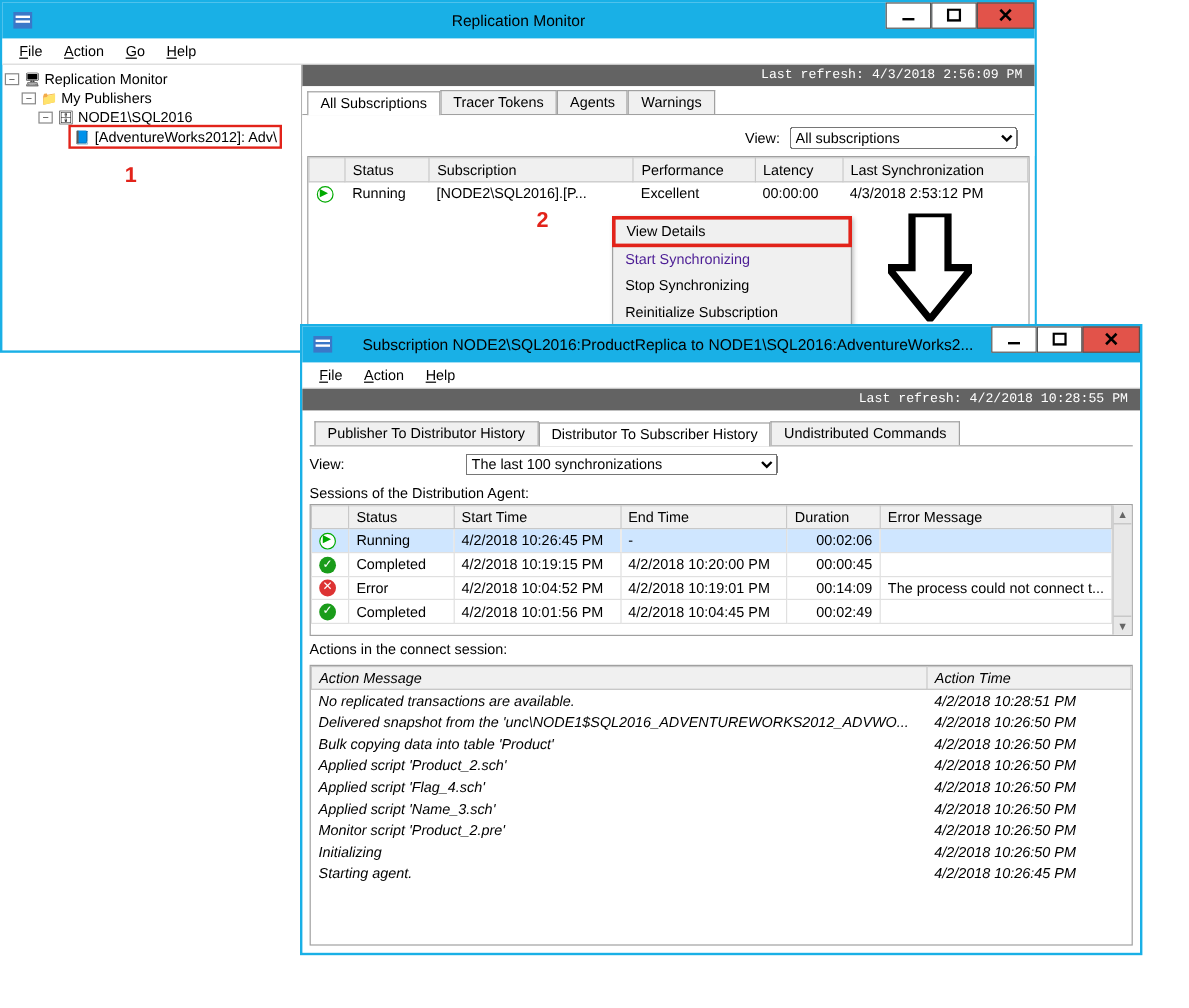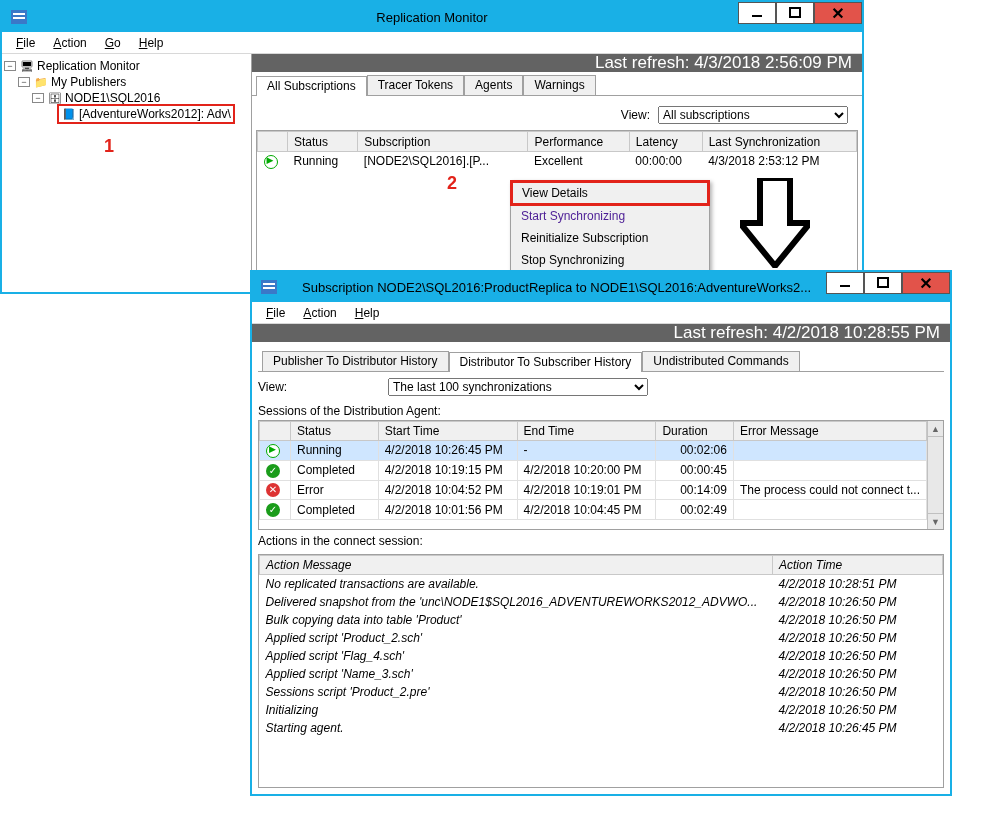--- a/index.html
+++ b/index.html
@@ -65,22 +65,22 @@
   .tree-row .exp { width:12px; text-align:center; font-size:9px; color:#444; border:1px solid #888; line-height:9px; height:10px; margin-right:3px;}
   .tree-row .ico { width:16px; height:14px; margin-right:2px; display:flex;align-items:center;justify-content:center; font-size:11px;}
   .tree-indent1 { padding-left:14px;}
   .tree-indent2 { padding-left:28px;}
   .tree-indent3 { padding-left:42px;}
   .pub-highlight { border:2px solid #e2231a; padding:0 2px; display:inline-flex; align-items:center; height:20px;}
   .ann-red { color:#e2231a; font-size:18px; font-weight:bold;}
   
   .rpane { flex:1; display:flex; flex-direction:column; background:#f3f3f3;}
   .refresh-bar {
-    height:18px; background:#636363; color:#fff; font-size:17px;
-    display:flex; justify-content:flex-end; align-items:center; padding-right:10px;
+    height:18px; background:#636363; color:#fff; font-size:11px;
+    display:flex; justify-content:flex-end; align-items:center; padding-right:10px;font-family:Liberation Mono, monospace;
   }
   .tabstrip { background:#fff; border-bottom:1px solid #a0a0a0; display:flex; align-items:flex-end; height:24px; padding-left:4px;}
   .tab { border:1px solid #a0a0a0; border-bottom:none; padding:2px 10px 3px; background:#f0f0f0; margin-right:0; font-size:12px;}
   .tab.active { background:#fff; position:relative; top:1px;}
   .filter-row { display:flex; justify-content:flex-end; align-items:center; padding:10px 14px 6px; background:#fff;}
   .filter-row label { margin-right:8px;}
   .filter-row select { width:190px; font-size:12px;}
   .grid-wrap { flex:1; background:#fff; margin:0 4px; border:1px solid #a0a0a0; position:relative;}
   table.grid { border-collapse:collapse; width:100%; font-size:12px;}
   table.grid th {
@@ -227,22 +227,22 @@
           <div style="position:absolute;left:190px;top:42px" class="ann-red">2</div>
         </div>
       </div>
     </div>
   </div>
 </div>
 
 <div class="ctxmenu">
   <div class="item hl">View Details</div>
   <div class="item disabled">Start Synchronizing</div>
+  <div class="item">Stop Synchronizing</div>
   <div class="item">Reinitialize Subscription</div>
-  <div class="item">Stop Synchronizing</div>
 </div>
 
 <svg class="big-arrow" width="70" height="90">
   <path d="M20 0 L50 0 L50 45 L70 45 L35 88 L0 45 L20 45 Z" fill="#fff" stroke="#000" stroke-width="6"></path>
 </svg>
 
 <div class="win inner">
   <div class="titlebar">
     <span class="sys-icon">
       <svg width="16" height="14">
@@ -366,21 +366,21 @@
               </tr>
               <tr>
                 <td>Applied script 'Flag_4.sch'</td>
                 <td>4/2/2018 10:26:50 PM</td>
               </tr>
               <tr>
                 <td>Applied script 'Name_3.sch'</td>
                 <td>4/2/2018 10:26:50 PM</td>
               </tr>
               <tr>
-                <td>Sessions script 'Product_2.pre'</td>
+                <td>Monitor script 'Product_2.pre'</td>
                 <td>4/2/2018 10:26:50 PM</td>
               </tr>
               <tr>
                 <td>Initializing</td>
                 <td>4/2/2018 10:26:50 PM</td>
               </tr>
               <tr>
                 <td>Starting agent.</td>
                 <td>4/2/2018 10:26:45 PM</td>
               </tr>

